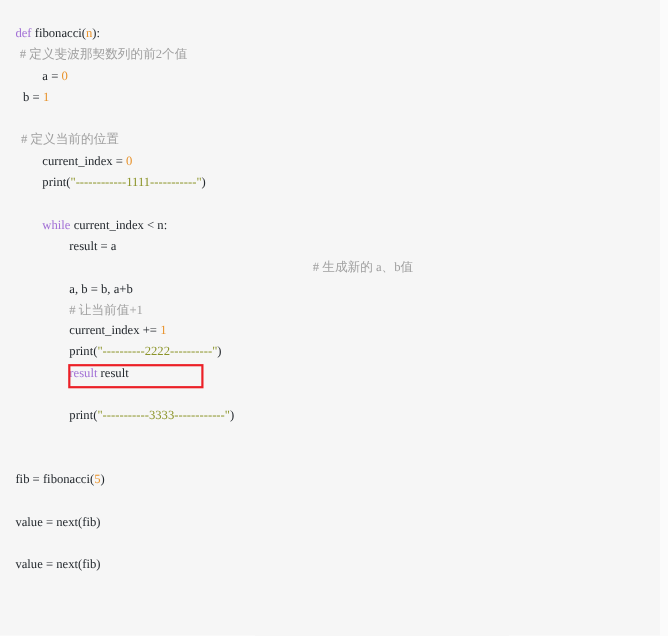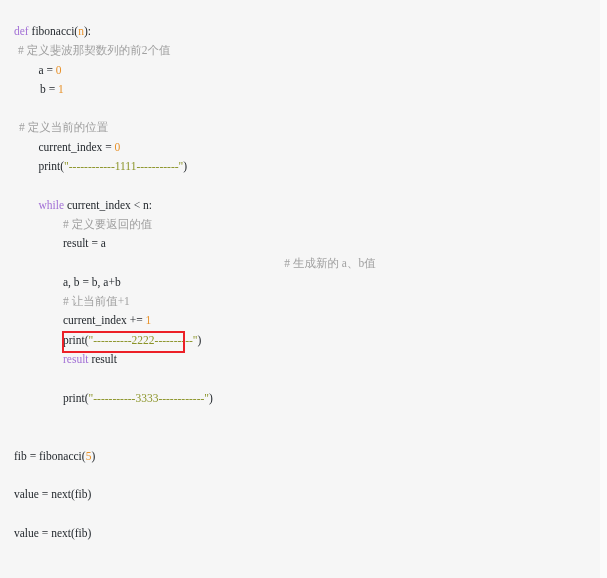--- a/index.html
+++ b/index.html
@@ -63,28 +63,27 @@
   }
 </style>
 </head>
 <body>
 
 <div id="code-block" style="background: rgb(246, 246, 246);">
   <div id="code-lines">
       <div class="code-line" style="padding-left: 14px;"><span class="kw">def </span><span class="fn">fibonacci</span><span class="plain">(</span><span class="param">n</span><span class="plain">):</span></div>
       <div class="code-line" style="padding-left: 18px;"><span class="cmt"># 定义斐波那契数列的前2个值</span></div>
       <div class="code-line" style="padding-left: 38.5px;"><span class="plain">a = </span><span class="num">0</span></div>
-      <div class="code-line" style="padding-left: 40px;"><span class="plain">b = </span><span class="num">1</span></div>
+      <div class="code-line" style="padding-left: 21px;"><span class="plain">b = </span><span class="num">1</span></div>
       <div class="code-line blank" style="padding-left: 14px;">&nbsp;</div>
       <div class="code-line" style="padding-left: 19px;"><span class="cmt"># 定义当前的位置</span></div>
       <div class="code-line" style="padding-left: 38.5px;"><span class="plain">current_index = </span><span class="num">0</span></div>
       <div class="code-line" style="padding-left: 38.5px;"><span class="plain">print(</span><span class="str">"------------1111-----------"</span><span class="plain">)</span></div>
       <div class="code-line blank" style="padding-left: 14px;">&nbsp;</div>
       <div class="code-line" style="padding-left: 38.5px;"><span class="kw">while</span><span class="plain"> current_index &lt; n:</span></div>
-      <div class="code-line" style="padding-left: 63px;"><span class="cmt"># 定义要返回的值</span></div>
       <div class="code-line" style="padding-left: 63px;"><span class="plain">result = a</span></div>
       <div class="code-line" style="padding-left: 60px; text-align: center;"><span class="cmt"># 生成新的 a、b值</span></div>
       <div class="code-line" style="padding-left: 63px;"><span class="plain">a, b = b, a+b</span></div>
       <div class="code-line" style="padding-left: 63px;"><span class="cmt"># 让当前值+1</span></div>
       <div class="code-line" style="padding-left: 63px;"><span class="plain">current_index += </span><span class="num">1</span></div>
       <div class="code-line" style="padding-left: 63px;"><span class="plain">print(</span><span class="str">"----------2222----------"</span><span class="plain">)</span></div>
       <div class="code-line" style="padding-left: 63px;"><span class="kw">result</span><span class="plain"> result</span></div>
       <div class="code-line blank" style="padding-left: 14px;">&nbsp;</div>
       <div class="code-line" style="padding-left: 63px;"><span class="plain">print(</span><span class="str">"-----------3333------------"</span><span class="plain">)</span></div>
       <div class="code-line blank" style="padding-left: 14px;">&nbsp;</div>

